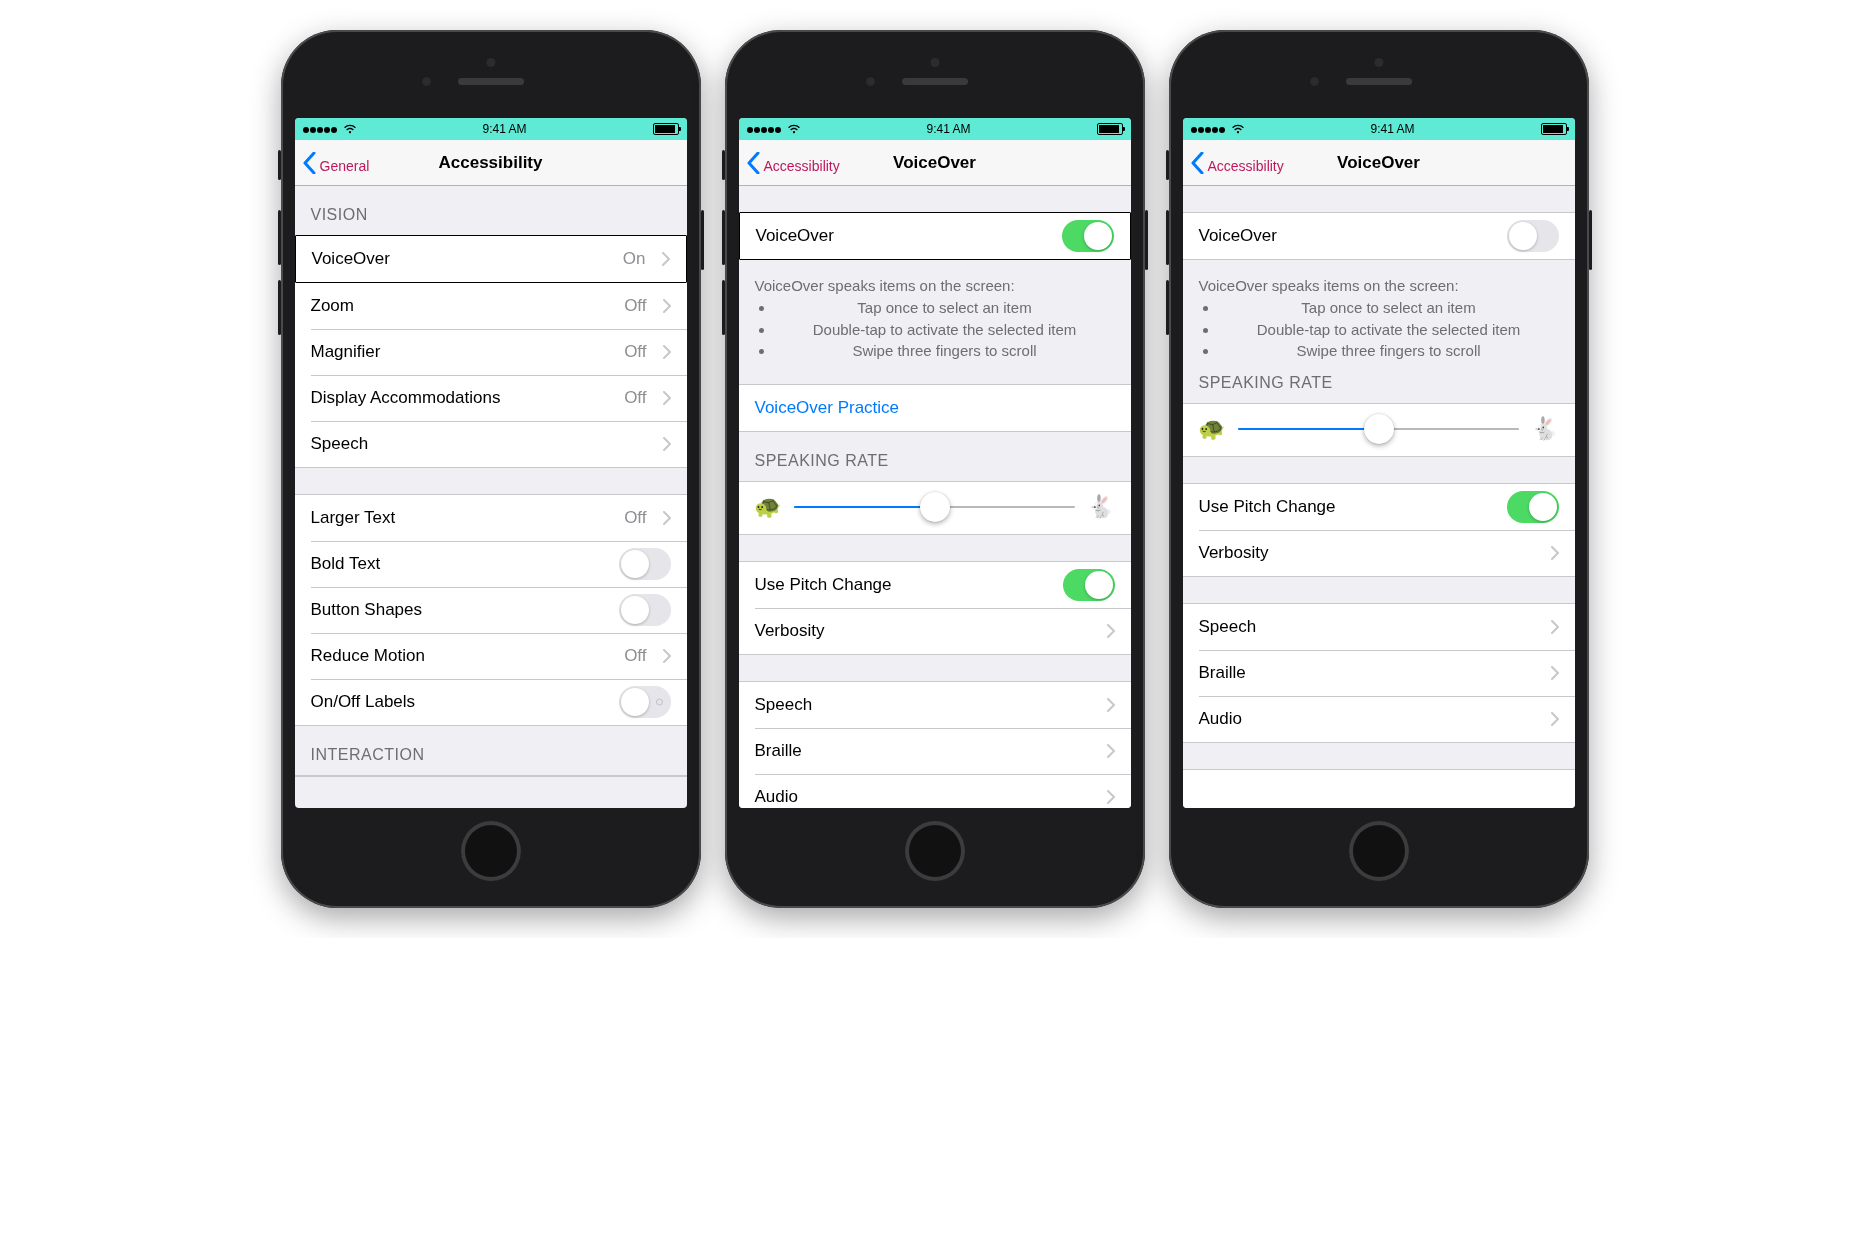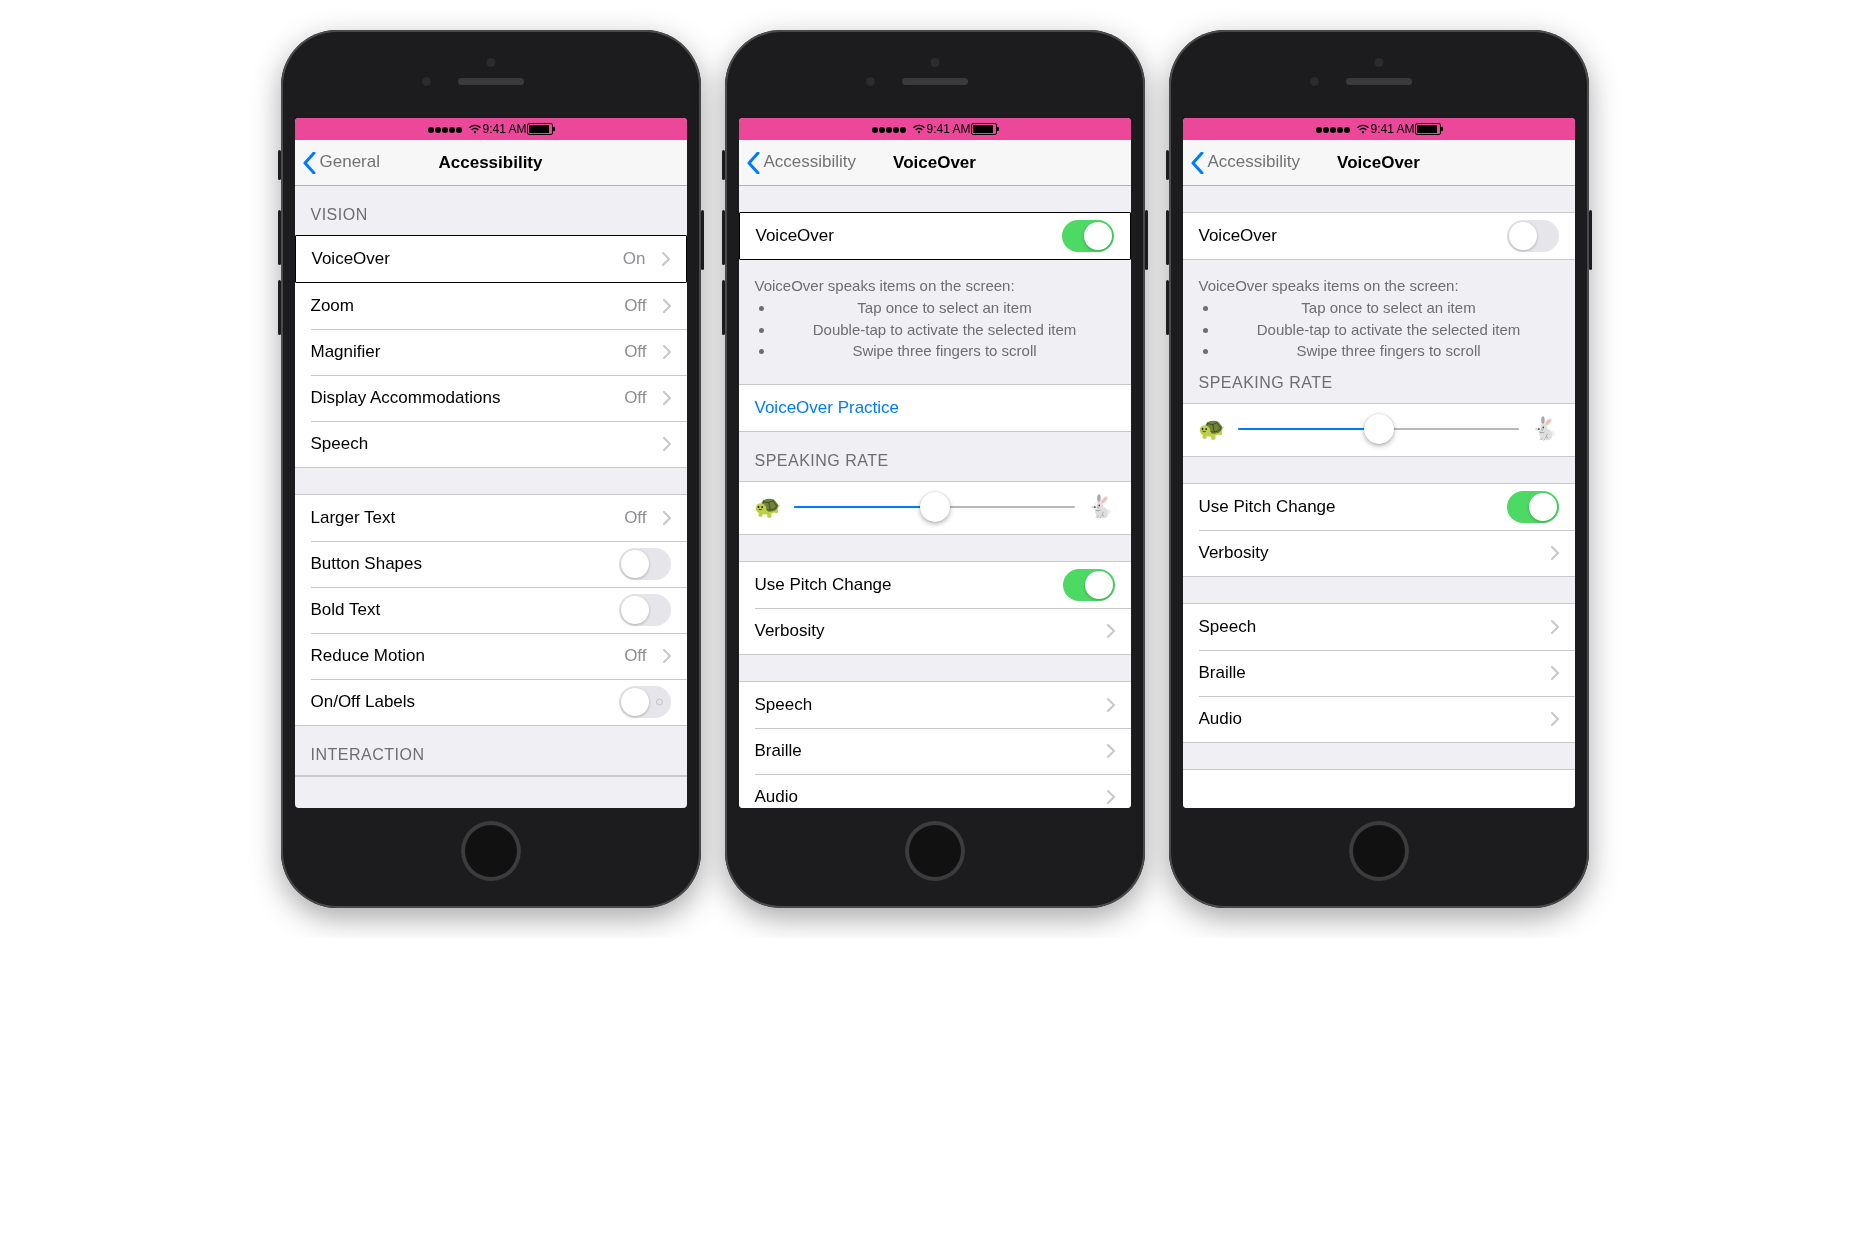--- a/index.html
+++ b/index.html
@@ -71,22 +71,22 @@
     position: absolute;
     top: 13px; left: 50%; transform: translateX(-50%);
     width: 60px; height: 60px; border-radius: 50%;
     background: #111;
     box-shadow: inset 0 0 0 4px #3c3c3e;
   }
 
   
   .status {
     height: 22px;
-    background: #ec4899;
-    display: flex; align-items: center; justify-content: center;
+    background: #5eead4;
+    display: flex; align-items: center; justify-content: space-between;
     padding: 0 8px;
     font-size: 12px;
     font-weight: 500;
   }
   .status .left, .status .right { display: flex; align-items: center; gap: 5px; }
   .dots span { display: inline-block; width: 6px; height: 6px; border-radius: 50%; background: #000; margin-right: 1px; }
   .wifi { width: 14px; height: 10px; }
   .batt { width: 26px; height: 12px; border: 1px solid #000; border-radius: 2px; position: relative; }
   .batt::after { content: ""; position: absolute; right: -3px; top: 3px; width: 2px; height: 4px; background: #000; border-radius: 0 1px 1px 0; }
   .batt .fill { position: absolute; left: 1px; top: 1px; bottom: 1px; width: 20px; background: #000; }
@@ -94,22 +94,22 @@
   
   .nav {
     height: 46px;
     background: #f7f7f8;
     border-bottom: 1px solid #b2b2b2;
     display: flex; align-items: center;
     position: relative;
     padding: 0 8px;
   }
   .nav .back {
-    display: flex; align-items: flex-start; color: #737373;
-    font-size: 17px;
+    display: flex; align-items: flex-end; color: #be185d;
+    font-size: 14px;
   }
   .nav .back svg { width: 13px; height: 22px; margin-right: 4px; }
   .nav .title {
     position: absolute; left: 50%; transform: translateX(-50%);
     font-weight: 600; font-size: 17px;
   }
 
   
   .section-header {
     padding: 20px 16px 11px;
@@ -292,25 +292,25 @@
       <div class="row">
         <div class="label">Larger Text</div>
         <div class="value">Off</div>
         <div class="chev">
             <svg viewBox="0 0 8 14">
               <path d="M1 1l6 6-6 6" stroke="#c7c7cc" stroke-width="2" fill="none" stroke-linecap="round" stroke-linejoin="round"></path>
             </svg>
           </div>
       </div>
       <div class="row">
+        <div class="label">Bold Text</div>
+        <div class="toggle"></div>
+      </div>
+      <div class="row">
         <div class="label">Button Shapes</div>
-        <div class="toggle"></div>
-      </div>
-      <div class="row">
-        <div class="label">Bold Text</div>
         <div class="toggle"></div>
       </div>
       <div class="row">
         <div class="label">Reduce Motion</div>
         <div class="value">Off</div>
         <div class="chev">
             <svg viewBox="0 0 8 14">
               <path d="M1 1l6 6-6 6" stroke="#c7c7cc" stroke-width="2" fill="none" stroke-linecap="round" stroke-linejoin="round"></path>
             </svg>
           </div>

